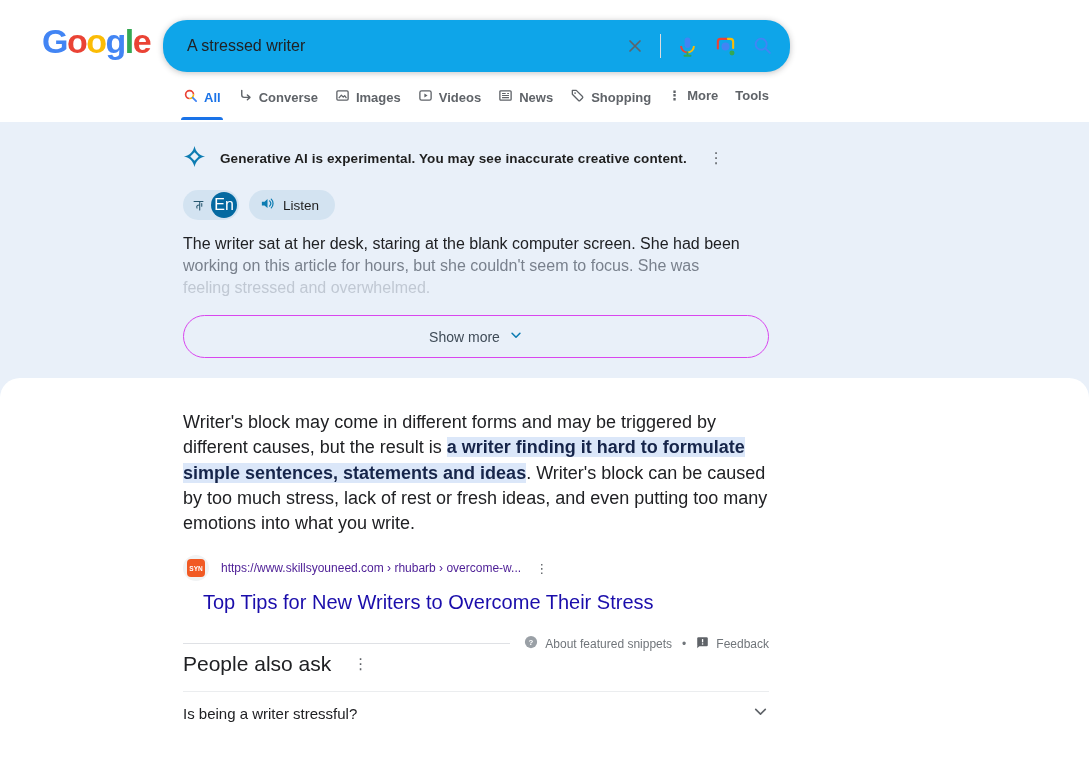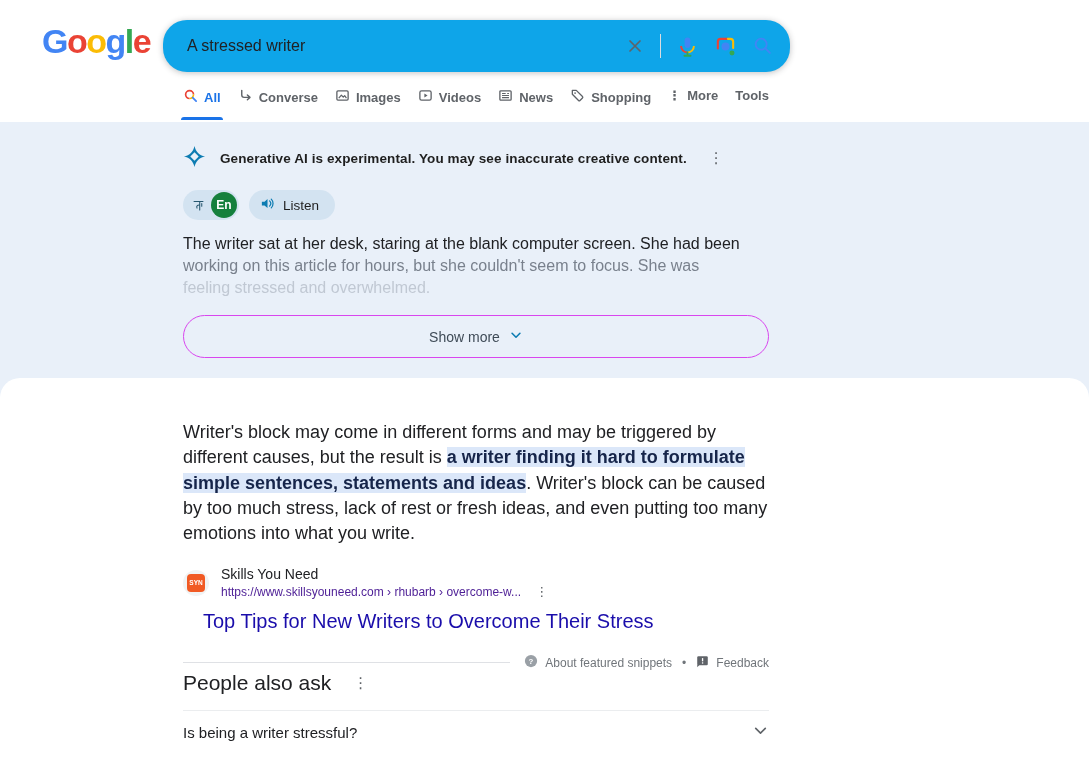--- a/index.html
+++ b/index.html
@@ -35,42 +35,42 @@
   .sge-head { position:absolute; left:183px; top:23px; display:flex; align-items:center; gap:14px; }
   .sge-head .txt { font-size:13.5px; font-weight:700; color:#1f1f1f; letter-spacing:.1px; }
   .dots { font-family:"DejaVu Sans", sans-serif; font-size:15px; color:#5f6368; cursor:pointer;
           line-height:1; padding:2px 4px; background:none; border:none; }
   .sge-head .dots { margin-left:4px; }
 
   .toggle-row { position:absolute; left:183px; top:68px; display:flex; gap:10px; align-items:center; }
   .lang-pill { display:flex; align-items:center; background:#d3e3f1; border-radius:16px; height:30px; padding:2px; }
   .lang-opt { width:26px; height:26px; display:flex; align-items:center; justify-content:center;
               border-radius:50%; cursor:pointer; }
-  .lang-opt.sel { background:#15803d; color:#fff; font-size:12px; font-weight:bold; }
+  .lang-opt.sel { background:#0369a1; color:#fff; font-size:16px; font-weight:normal; }
   .listen { display:flex; align-items:center; gap:8px; background:#d3e3f1; border-radius:16px;
             height:30px; padding:0 16px 0 11px; font-size:13.5px; color:#1f1f1f; border:none; cursor:pointer;
             font-family:"Liberation Sans", sans-serif; }
 
   .answer { position:absolute; left:183px; top:111px; width:586px; font-size:16px; line-height:22px; }
   .answer .l1 { color:#202124; }
   .answer .l2 { color:#79818d; }
   .answer .l3 { color:#c0c8d3; }
 
   .show-more { position:absolute; left:183px; top:193px; width:586px; height:43px;
                border:1px solid #d946ef; border-radius:22px; background:transparent;
                display:flex; align-items:center; justify-content:center; gap:9px;
                font-size:14px; font-weight:500; color:#3f4b57; cursor:pointer;
                font-family:"Liberation Sans", sans-serif; }
 
   
   .card { position:absolute; top:378px; left:0; width:1089px; height:387px; background:#fff;
           border-radius:20px 20px 0 0; }
   .content { margin-left:183px; width:586px; }
 
-  .snippet { padding-top:42px; font-size:18px; line-height:25.3px; color:#202124; }
+  .snippet { padding-top:32px; font-size:18px; line-height:25.3px; color:#202124; }
   .hl { background:#dbe7f9; font-weight:bold; color:#16254a; }
 
   .source { margin-top:19px; display:flex; align-items:center; gap:12px; cursor:pointer; }
   .favicon-wrap { width:26px; height:26px; border-radius:50%; background:#f1f3f4;
                   display:flex; align-items:center; justify-content:center; }
   .favicon { width:18px; height:18px; border-radius:4px; background:#f15a24;
              display:flex; align-items:center; justify-content:center;
              color:#fff; font-size:6.5px; font-weight:bold; }
   .site-name { font-size:14px; color:#202124; line-height:18px; }
   .url-row { display:flex; align-items:center; gap:10px; }
@@ -249,21 +249,20 @@
   <div class="card">
     <div class="content">
 
       <div class="snippet"><span>Writer's block may come in different forms and may be triggered by different causes, but the result is </span><span class="hl">a writer finding it hard to formulate simple sentences, statements and ideas</span><span>. Writer's block can be caused by too much stress, lack of rest or fresh ideas, and even putting too many emotions into what you write.</span></div>
 
       <div class="source">
         <div class="favicon-wrap">
           <div class="favicon">SYN</div>
         </div>
         <div>
-          <div class="site-name">Skills You Need</div>
           <div class="url-row">
             <span class="url">https://www.skillsyouneed.com › rhubarb › overcome-w...</span>
             <button class="dots" style="font-size:13px">⋮</button>
           </div>
         </div>
       </div>
 
       <a class="result-link">Top Tips for New Writers to Overcome Their Stress</a>
 
       <div class="about-row">

